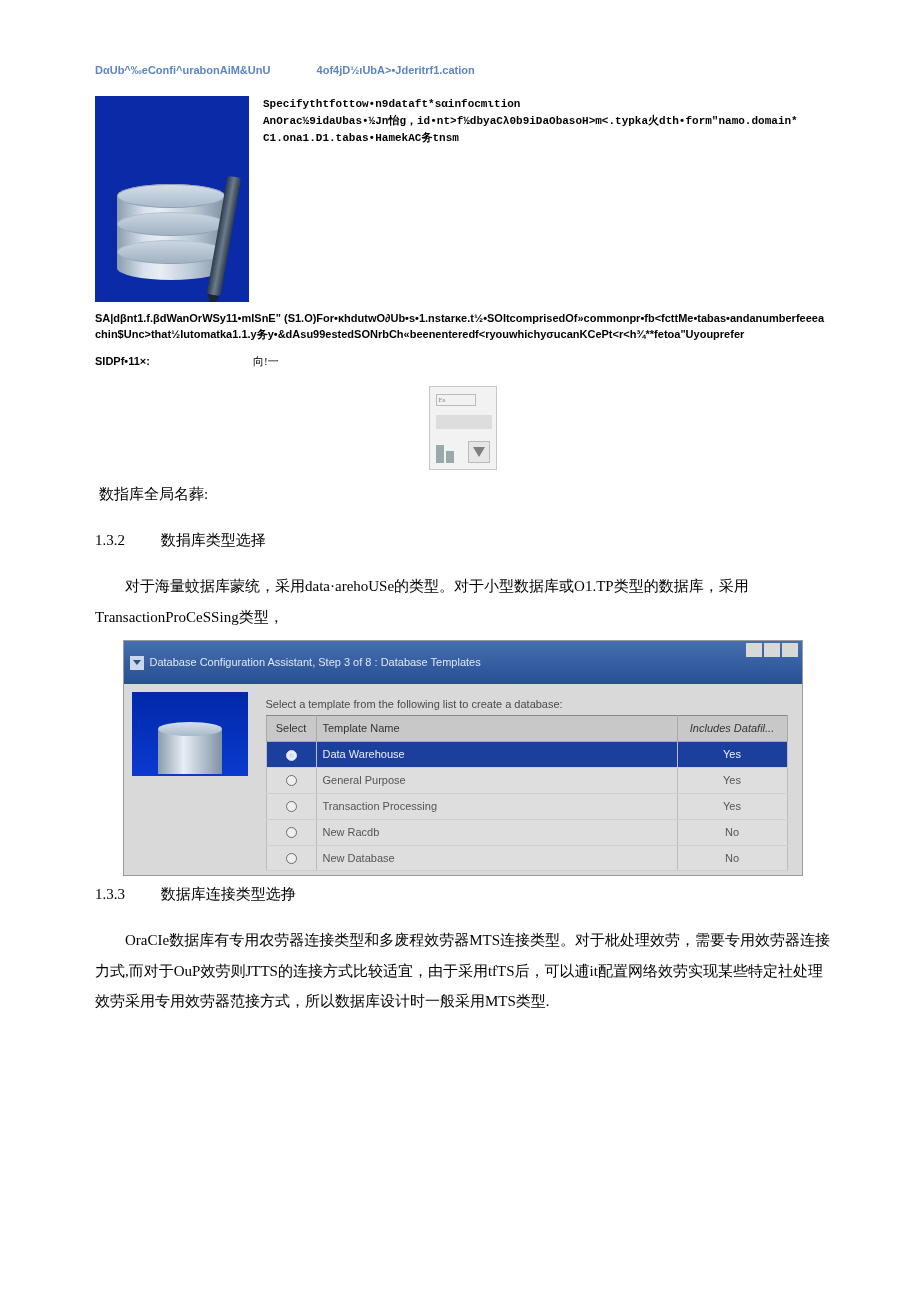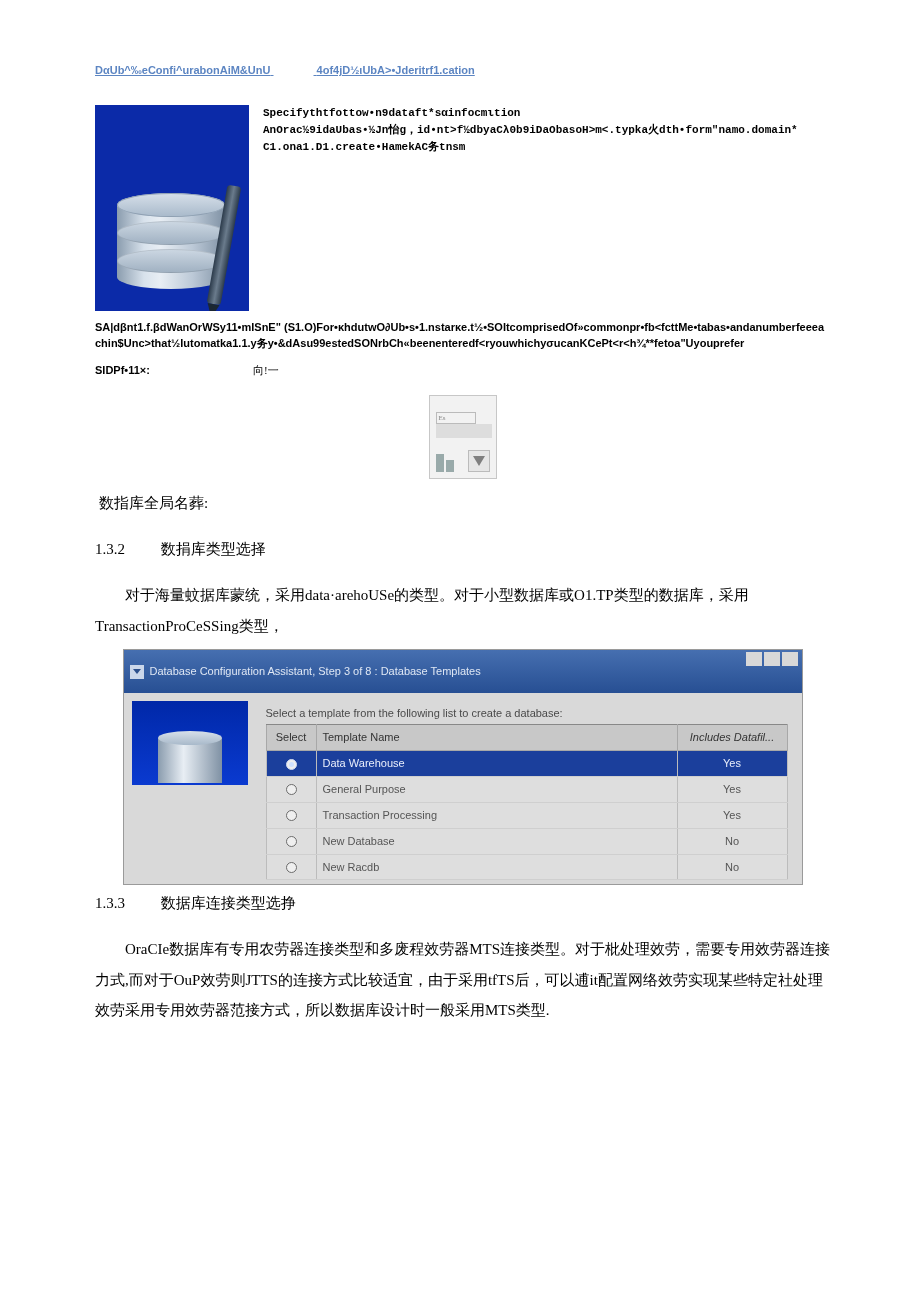--- a/index.html
+++ b/index.html
@@ -12,23 +12,22 @@
     position: relative;
     padding: 60px 90px 60px 95px;
     font-size: 15px;
     line-height: 1.9;
   }
   .header-line {
     color: #5c85c2;
     font-family: Arial, sans-serif;
     font-weight: bold;
     font-size: 11px;
-    margin-bottom: 24px;
+    margin-bottom: 15px;
     white-space: nowrap;
-    text-decoration: underline;
   }
   .header-line span.gap { display: inline-block; width: 40px; }
   .spec-block {
     display: flex;
     gap: 14px;
     margin-bottom: 8px;
   }
   .db-image {
     width: 154px;
     height: 206px;
@@ -91,21 +90,21 @@
     margin-top: 8px;
   }
   .sid-line .cn { font-family: "SimSun", serif; font-weight: normal; margin-left: 100px;}
   .mini-img {
     width: 68px; height: 84px;
     margin: 14px auto 10px auto;
     border: 1px solid #c7c7c7;
     background: #f2f2f2;
     position: relative;
   }
-  .mini-img .r1{position:absolute;top:16px;left:6px;width:40px;height:12px;border:1px solid #bbb;font-size:7px;color:#888;padding-left:2px;line-height:11px;}
+  .mini-img .r1{position:absolute;top:7px;left:6px;width:40px;height:12px;border:1px solid #bbb;font-size:7px;color:#888;padding-left:2px;line-height:11px;}
   .mini-img .r2{position:absolute;top:28px;left:6px;width:56px;height:14px;background:#ddd;}
   .mini-img .r3{position:absolute;bottom:6px;right:6px;width:22px;height:22px;background:#e6e6e6;border:1px solid #bbb;}
   .mini-img .r3:after{content:"";position:absolute;left:5px;top:4px;width:0;height:0;border-left:10px solid #7f7f7f;border-top:6px solid transparent;border-bottom:6px solid transparent;transform:rotate(90deg);}
   .mini-img .r4{position:absolute;bottom:6px;left:6px;width:28px;height:22px;}
   .mini-img .r4:before{content:"";position:absolute;left:0;bottom:0;width:8px;height:18px;background:#9aa;}
   .mini-img .r4:after{content:"";position:absolute;left:10px;bottom:0;width:8px;height:12px;background:#9aa;}
 
   .label-line { margin: 10px 0 18px 4px; font-size: 15px; }
   .sec-head { margin: 10px 0 16px 0; font-size: 15px; }
   .sec-head .num { display:inline-block; width: 62px; }
@@ -173,21 +172,21 @@
       <div class="db-body"></div>
       <div class="db-band" style="top:28px;"></div>
       <div class="db-band" style="top:56px;"></div>
       <div class="db-top"></div>
     </div>
     <div class="pen"></div>
   </div>
   <div class="garble">
     <div>Specifythtfottow•n9dataft*sαinfocmιtion</div>
     <div>AnOrac½9idaUbas•½Jn怡g，id•nt&gt;f½dbyaCλ0b9iDaObasoH&gt;m&lt;.typka火dth•form"namo.domain*</div>
-    <div>C1.ona1.D1.create•HamekAC务tnsm</div>
+    <div>C1.ona1.D1.tabas•HamekAC务tnsm</div>
   </div>
 </div>
 
 <div class="garble-wide">
   <span>SA|dβnt1.f.βdWanOrWSy11•mISnE"  (S1.O)For•κhdutwO∂Ub•s•1.nstarκe.t½•SOItcomprisedOf»commonpr•fb&lt;fcttMe•tabas•andanumberfeeeachin$Unc&gt;that½Iutomatka1.1.y务y•&amp;dΑsu99estedSONrbCh«beenenteredf&lt;ryouwhichyσucanKCePt&lt;r&lt;h¾**fetoa"Uyouprefer</span>
 </div>
 
 <div class="sid-line">
   <span>SIDPf•11×:</span>
   <span class="cn">向!一</span>
@@ -251,26 +250,26 @@
               <td>General Purpose</td>
               <td class="inc">Yes</td>
             </tr>
             <tr>
               <td class="selcell"><span class="radio"></span></td>
               <td>Transaction Processing</td>
               <td class="inc">Yes</td>
             </tr>
             <tr>
               <td class="selcell"><span class="radio"></span></td>
+              <td>New Racdb</td>
+              <td class="inc">No</td>
+            </tr>
+            <tr>
+              <td class="selcell"><span class="radio"></span></td>
               <td>New Database</td>
-              <td class="inc">No</td>
-            </tr>
-            <tr>
-              <td class="selcell"><span class="radio"></span></td>
-              <td>New Racdb</td>
               <td class="inc">No</td>
             </tr>
           </tbody>
       </table>
     </div>
   </div>
 </div>
 
 <div class="sec-head" style="margin-top:4px;">
   <span class="num">1.3.3</span>

